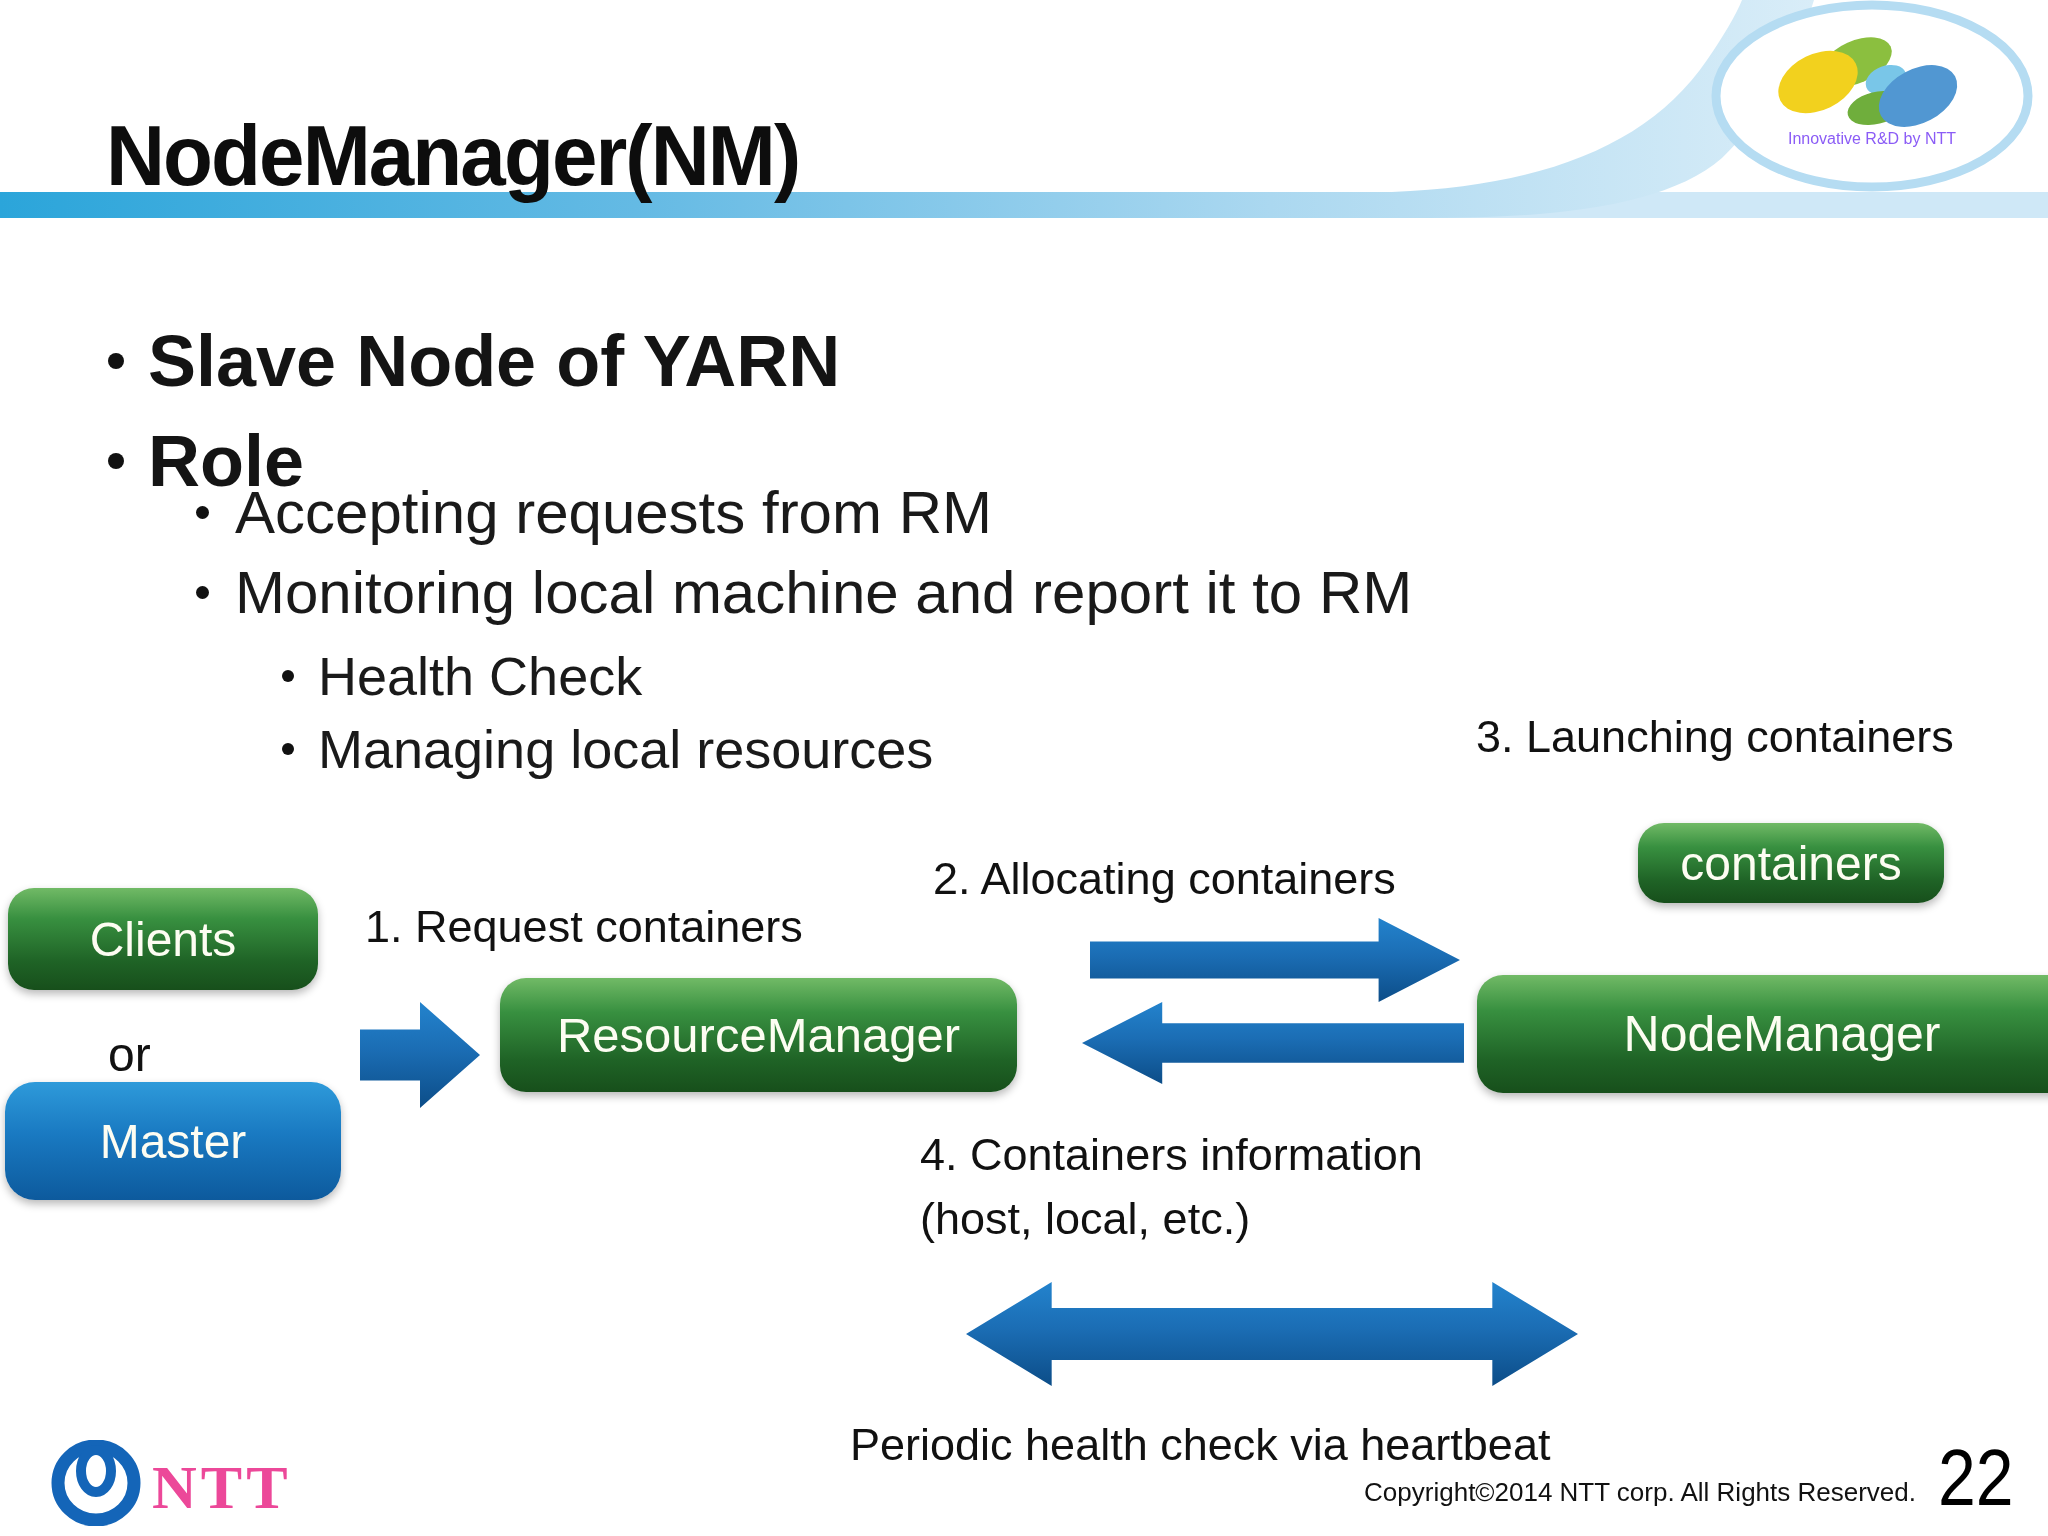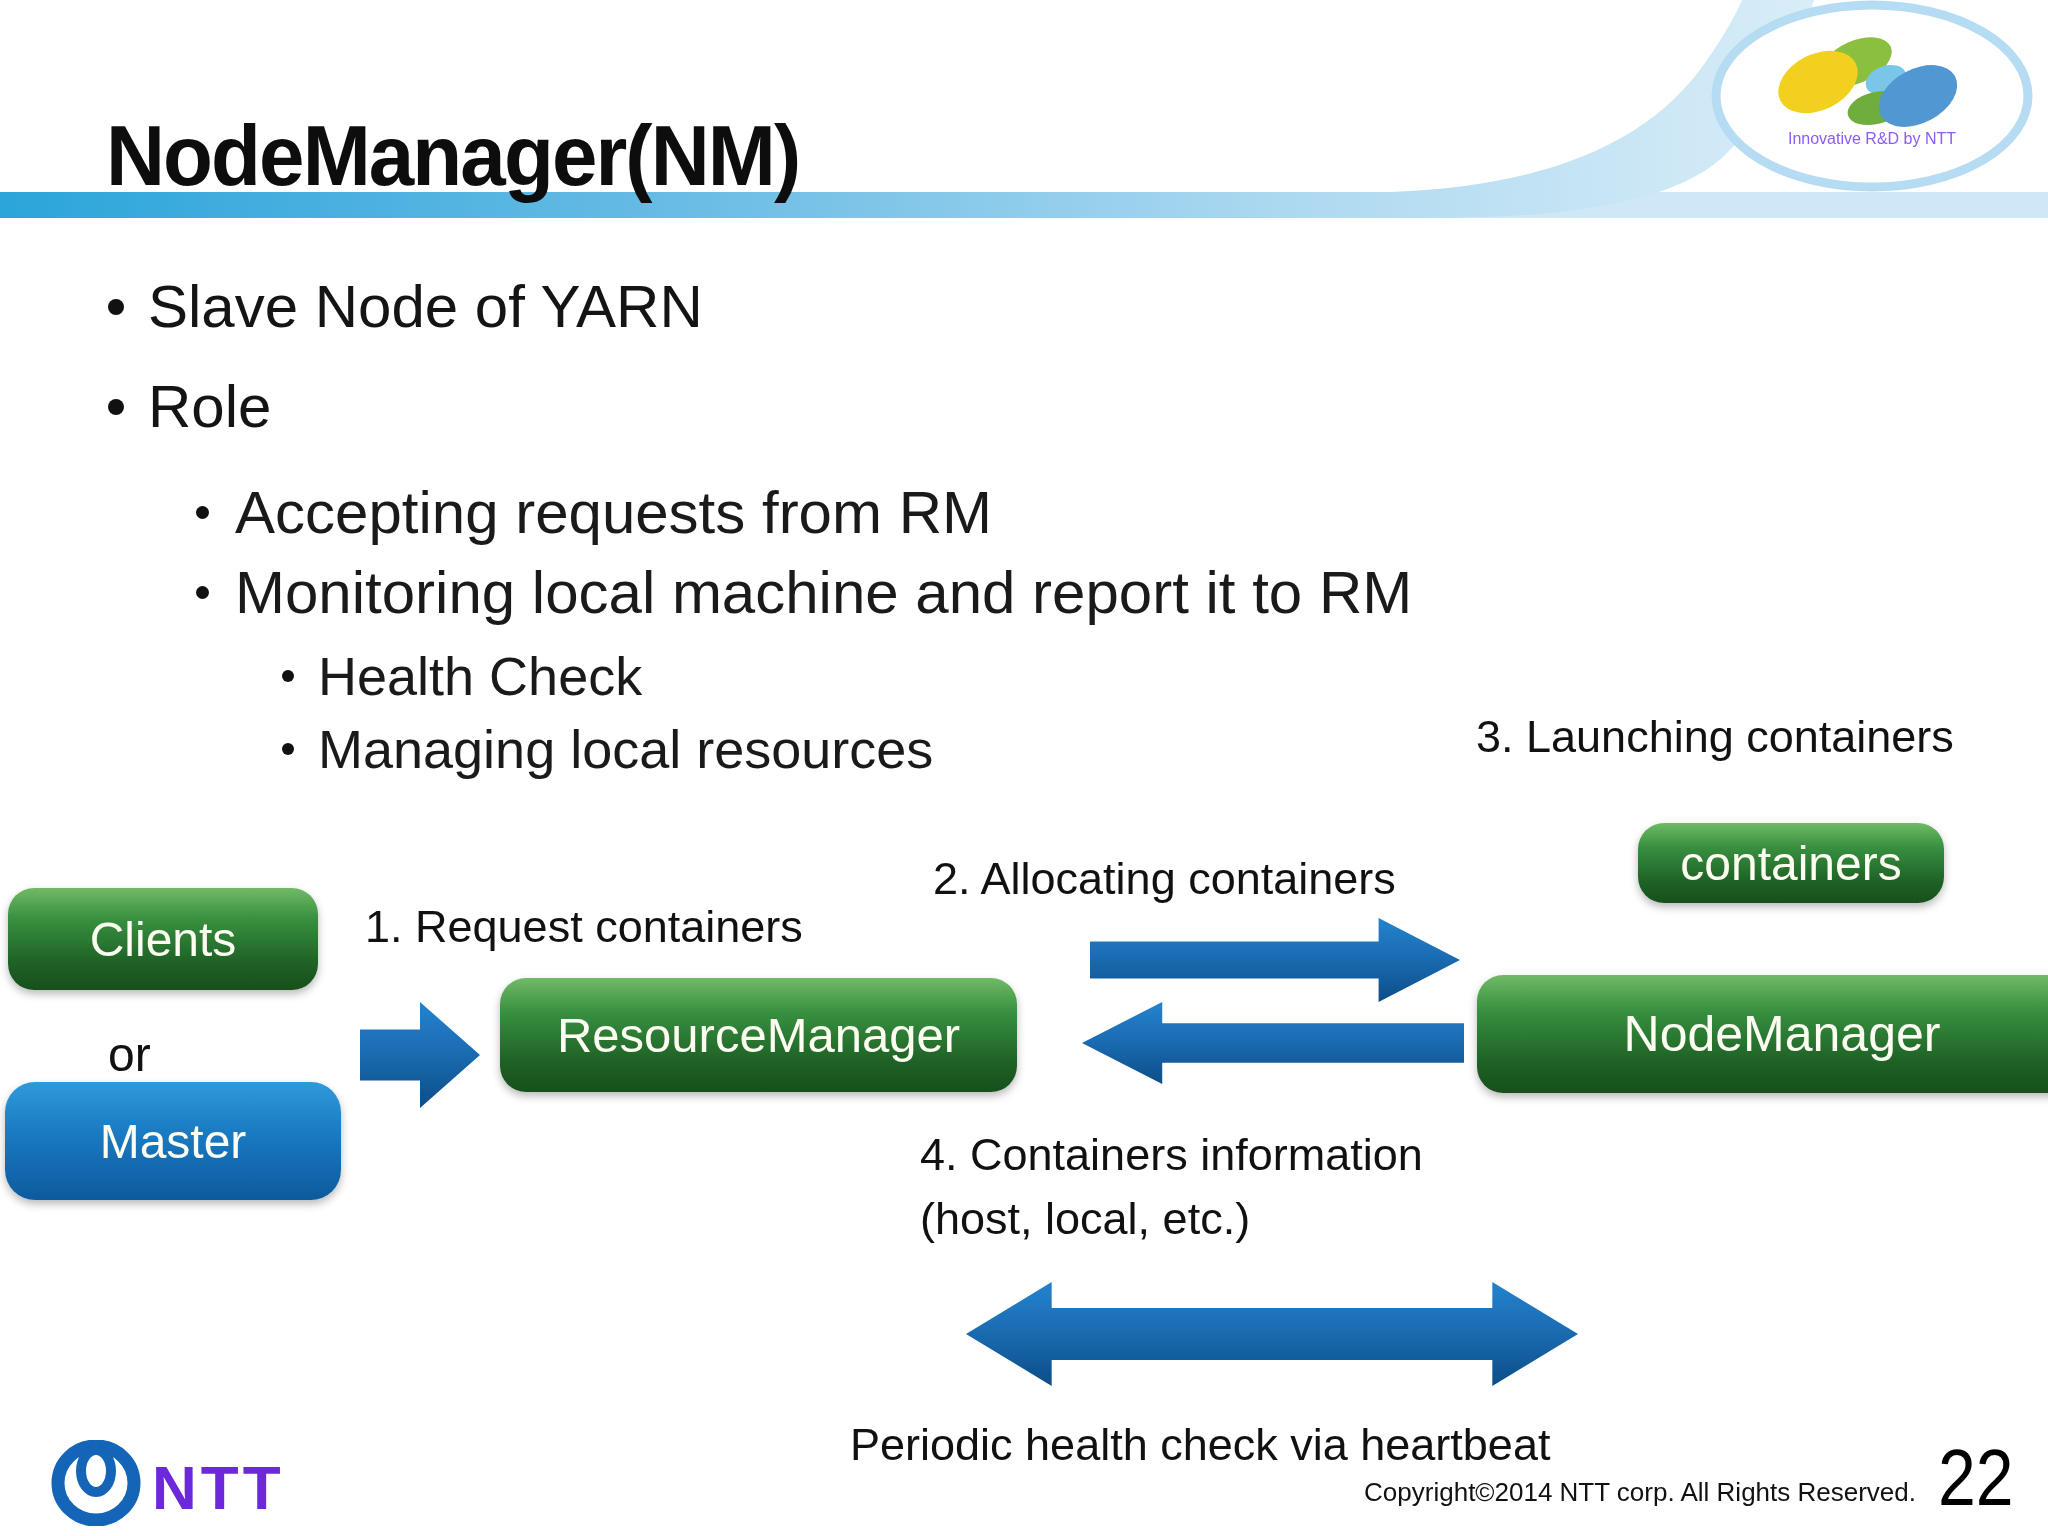--- a/index.html
+++ b/index.html
@@ -14,21 +14,21 @@
     color:#0d0d0d; letter-spacing:-2px; transform:scaleX(.95); transform-origin:left top;
     white-space:nowrap; line-height:1.1;
   }
   .logo-caption{
     position:absolute; left:1756px; top:130px; width:232px; text-align:center;
     font-size:16px; color:#8b5cf6; white-space:nowrap;
   }
   
   .bullet{position:absolute; display:flex; align-items:center; white-space:nowrap; line-height:1.15;}
   .bullet .dot{border-radius:50%; background:#111; flex:0 0 auto;}
-  .b-l1{left:108px; font-size:60px; font-weight:400;}
+  .b-l1{left:108px; font-size:72px; font-weight:700;margin-top:48px;}
   .b-l1 .dot{width:16px; height:16px; margin-right:24px;}
   .b-l2{left:196px; font-size:60px; font-weight:400; color:#1a1a1a;}
   .b-l2 .dot{width:13px; height:13px; margin-right:26px;}
   .b-l3{left:282px; font-size:54px; font-weight:400; color:#1a1a1a;}
   .b-l3 .dot{width:12px; height:12px; margin-right:24px;}
   
   .nbox{
     position:absolute; display:flex; align-items:center; justify-content:center;
     color:#fdfdf2; border-radius:26px; white-space:nowrap;
     box-shadow:0 4px 8px rgba(0,0,0,.28);
@@ -37,22 +37,22 @@
   .nbox.blue{background:linear-gradient(180deg,#2e9ada 0%,#1979c1 45%,#0d5a9d 100%);}
   .dlabel{position:absolute; font-size:45px; color:#111; white-space:nowrap; line-height:1.2;}
   .center{}
   .arrow{position:absolute; background:linear-gradient(180deg,#2383cd 0%,#1b6db4 45%,#0c4d88 100%);}
   .arrow-sm{clip-path:polygon(0 26%,50% 26%,50% 0,100% 50%,50% 100%,50% 74%,0 74%);}
   .arrow-r{clip-path:polygon(0 28%,78% 28%,78% 0,100% 50%,78% 100%,78% 72%,0 72%);}
   .arrow-l{clip-path:polygon(0 50%,21% 0,21% 26%,100% 26%,100% 74%,21% 74%,21% 100%);}
   .arrow-db{clip-path:polygon(0 50%,14% 0,14% 25%,86% 25%,86% 0,100% 50%,86% 100%,86% 75%,14% 75%,14% 100%);}
   
   .ntt-wordmark{
-    position:absolute; left:152px; top:1452px; font-family:Liberation Sans, sans-serif;
-    font-weight:700; font-size:62px; letter-spacing:4px; color:#6d28d9;
+    position:absolute; left:152px; top:1452px; font-family:Liberation Serif, serif;
+    font-weight:700; font-size:62px; letter-spacing:4px; color:#ec4899;
   }
   .ntt-emblem{position:absolute; left:50px; top:1440px;}
   .copyright{position:absolute; right:132px; top:1477px; font-size:26px; color:#111; white-space:nowrap;}
   .page-number{
     position:absolute; left:1938px; top:1438px; font-size:80px; color:#000;
     transform:scaleX(.85); transform-origin:left top; line-height:1;
   }
 </style>
 </head>
 <body>

